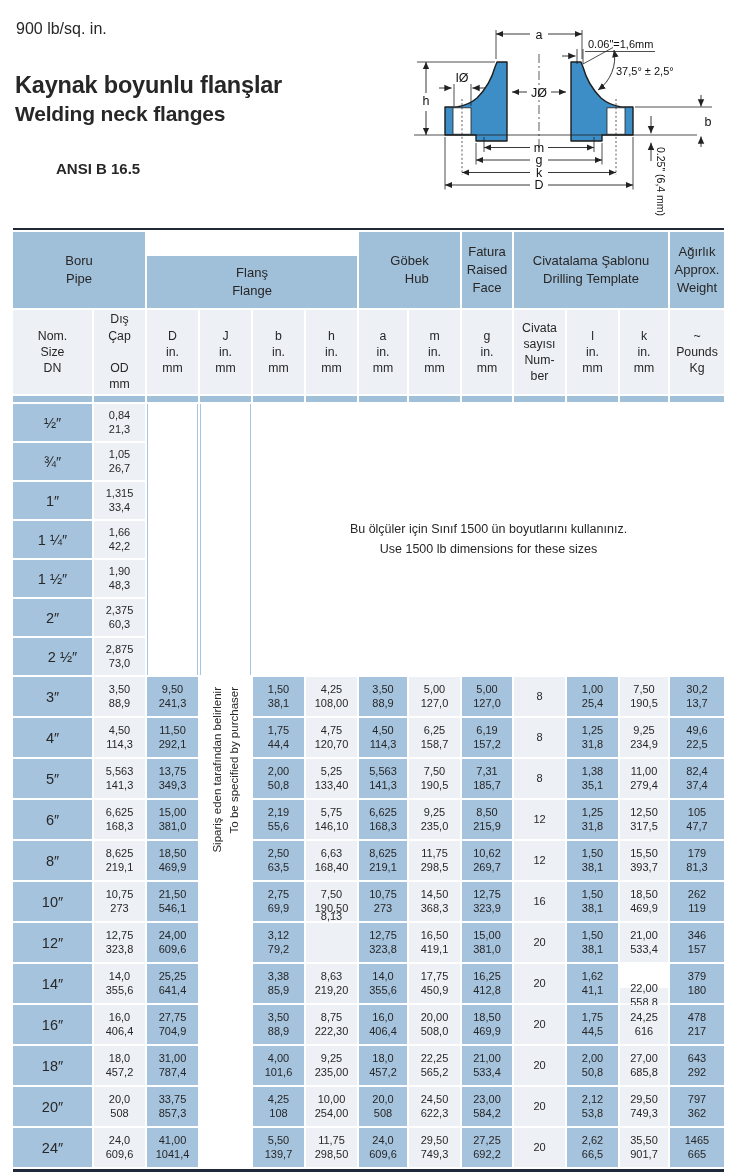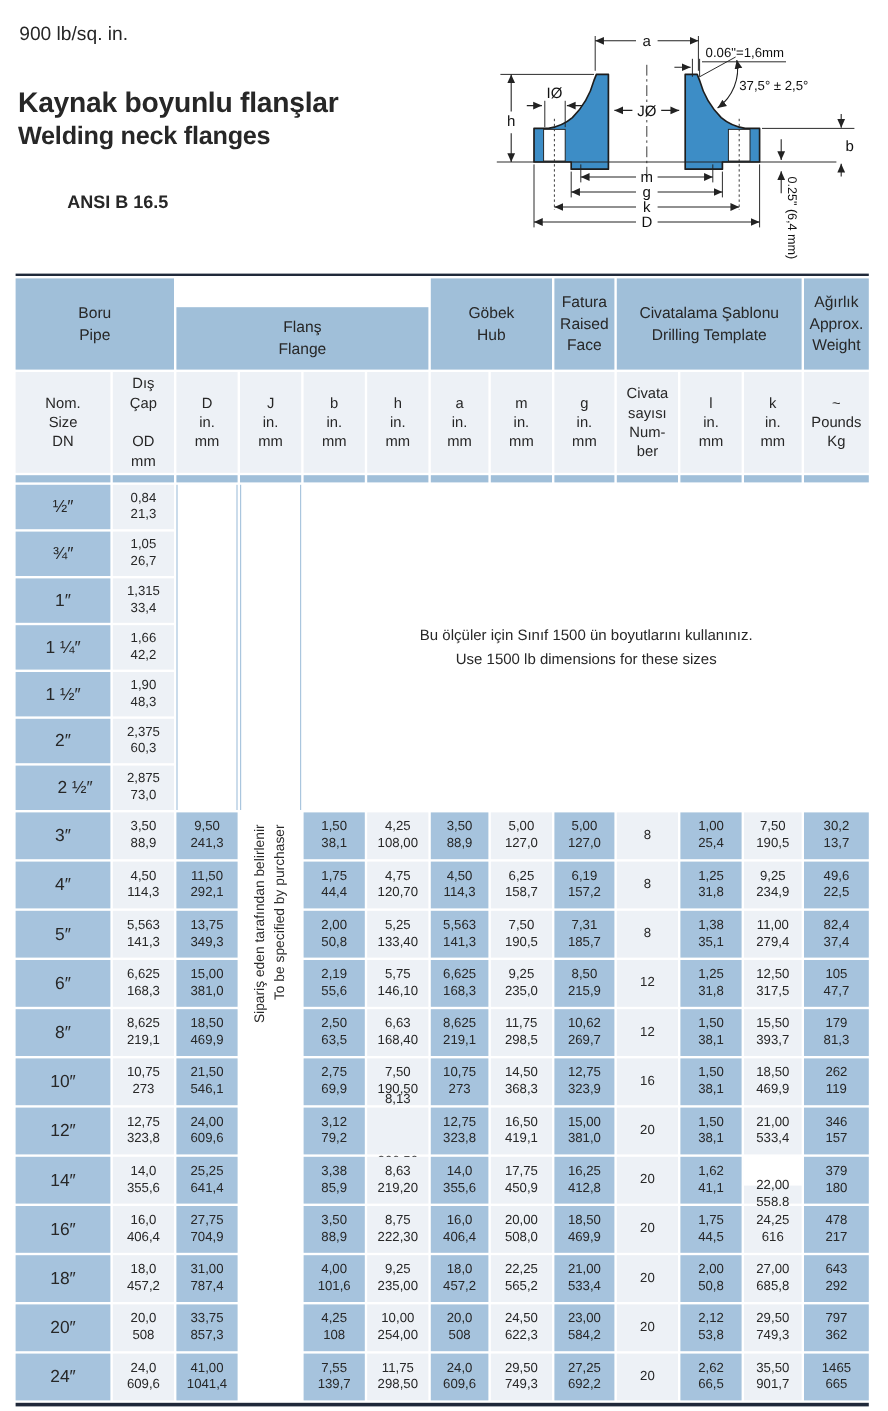--- a/index.html
+++ b/index.html
@@ -132,21 +132,21 @@
   <path class="dim" d="M149,181 H234" marker-end="url(#arr)"></path>
   <text class="dlab" x="140" y="185">D</text>
 </svg>
 </div>
 
 <div class="abs" id="flange-table">
     <div class="c ghead" style="grid-area: 1 / 1 / auto / span 2;">Boru
 Pipe</div>
     <div class="c ghead" style="grid-area: 1 / 3 / auto / span 4; margin-top: 24px;">Flanş
 Flange</div>
-    <div class="c ghead" style="grid-area: 1 / 7 / auto / span 2;">Göbek
+    <div class="c ghead" style="grid-area: 1 / 7 / auto / span 2; text-align: right;">Göbek
 Hub</div>
     <div class="c ghead" style="grid-area: 1 / 9 / auto / span 1;">Fatura
 Raised
 Face</div>
     <div class="c ghead" style="grid-area: 1 / 10 / auto / span 3;">Civatalama Şablonu
 Drilling Template</div>
     <div class="c ghead" style="grid-area: 1 / 13 / auto / span 1;">Ağırlık
 Approx.
 Weight</div>
     <div class="c chead" style="grid-area: 2 / 1;">Nom.
@@ -734,21 +734,21 @@
     <div class="c blue sizecell" style="grid-area: 22 / 1;">24″</div>
     <div class="c light" style="grid-area: 22 / 2;">
       <span class="ln">24,0</span>
       <span class="ln">609,6</span>
     </div>
     <div class="c blue" style="grid-area: 22 / 3;">
       <span class="ln">41,00</span>
       <span class="ln">1041,4</span>
     </div>
     <div class="c blue" style="grid-area: 22 / 5;">
-      <span class="ln">7,55</span>
+      <span class="ln">5,50</span>
       <span class="ln">139,7</span>
     </div>
     <div class="c light" style="grid-area: 22 / 6;">
       <span class="ln">11,75</span>
       <span class="ln">298,50</span>
     </div>
     <div class="c blue" style="grid-area: 22 / 7;">
       <span class="ln">24,0</span>
       <span class="ln">609,6</span>
     </div>

